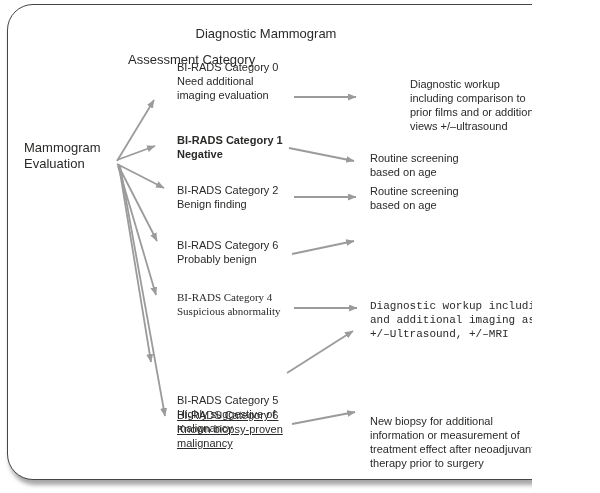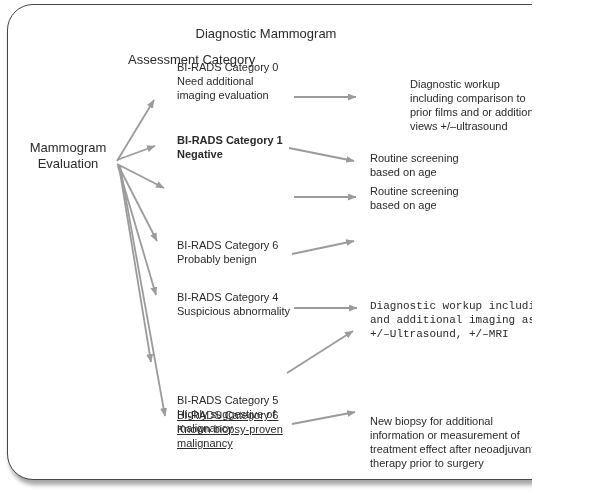--- a/index.html
+++ b/index.html
@@ -41,21 +41,21 @@
     font-size: 13px;
     line-height: 16px;
     white-space: pre;
     margin-left: 40px;
   }
   .root-label {
     position: absolute;
     left: 24px;
     top: 140px;
     width: 88px;
-    text-align: center;
+    text-align: left;
     font-size: 13px;
     line-height: 16px;
     white-space: pre;
   }
   .node {
     position: absolute;
     font-size: 11px;
     line-height: 14px;
     white-space: pre;
   }
@@ -85,23 +85,25 @@
   <div class="col-header" style="left:88px; top:52px;">Assessment Category</div>
 
   <div class="root-label">Mammogram
 Evaluation</div>
 
   <div class="node cat" style="top:60px;">BI-RADS Category 0
 Need additional
 imaging evaluation</div>
   <div class="node cat" style="top:133px;font-weight:bold;">BI-RADS Category 1
 Negative</div>
+  <div class="node cat" style="top:183px;">BI-RADS Category 2
+Benign finding</div>
   <div class="node cat" style="top:238px;">BI-RADS Category 6
 Probably benign</div>
-  <div class="node cat" style="top:290px;">BI-RADS Category 4
+  <div class="node cat" style="top:290px;font-family:Liberation Serif, serif;">BI-RADS Category 4
 Suspicious abnormality</div>
   <div class="node cat" style="top:349px;margin-top:44px;">BI-RADS Category 5
 Highly suggestive of
 malignancy</div>
   <div class="node cat" style="top:408px;text-decoration:underline;">BI-RADS Category 6
 Known biopsy-proven
 malignancy</div>
 
   <div class="node fu" style="top:77px;margin-left:40px;">Diagnostic workup
 including comparison to

